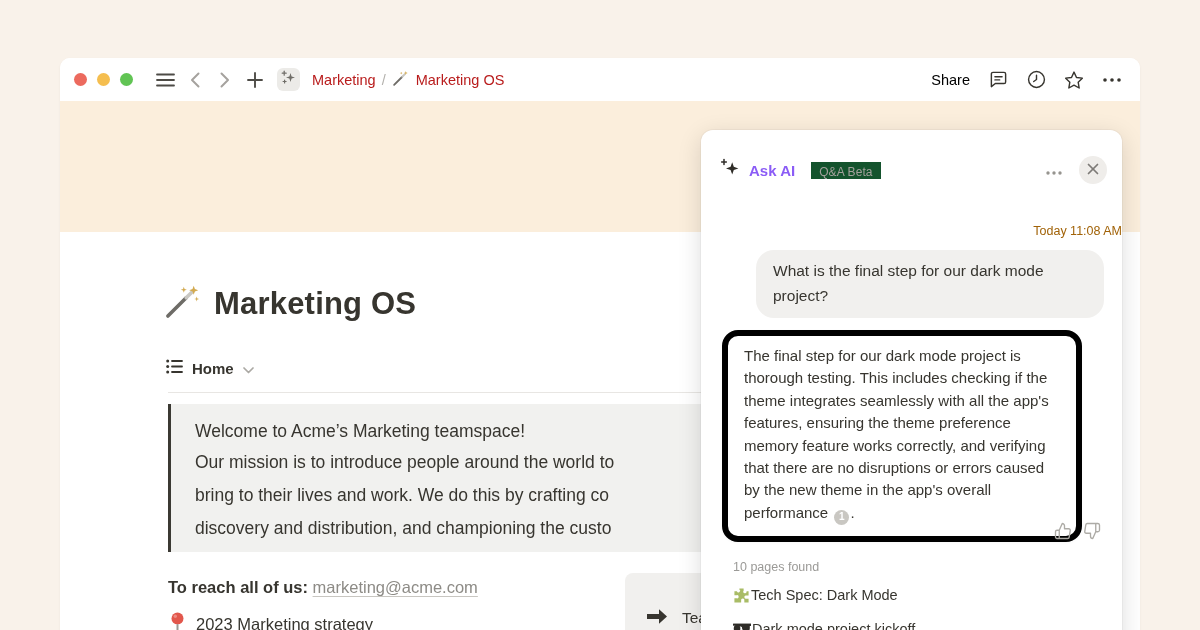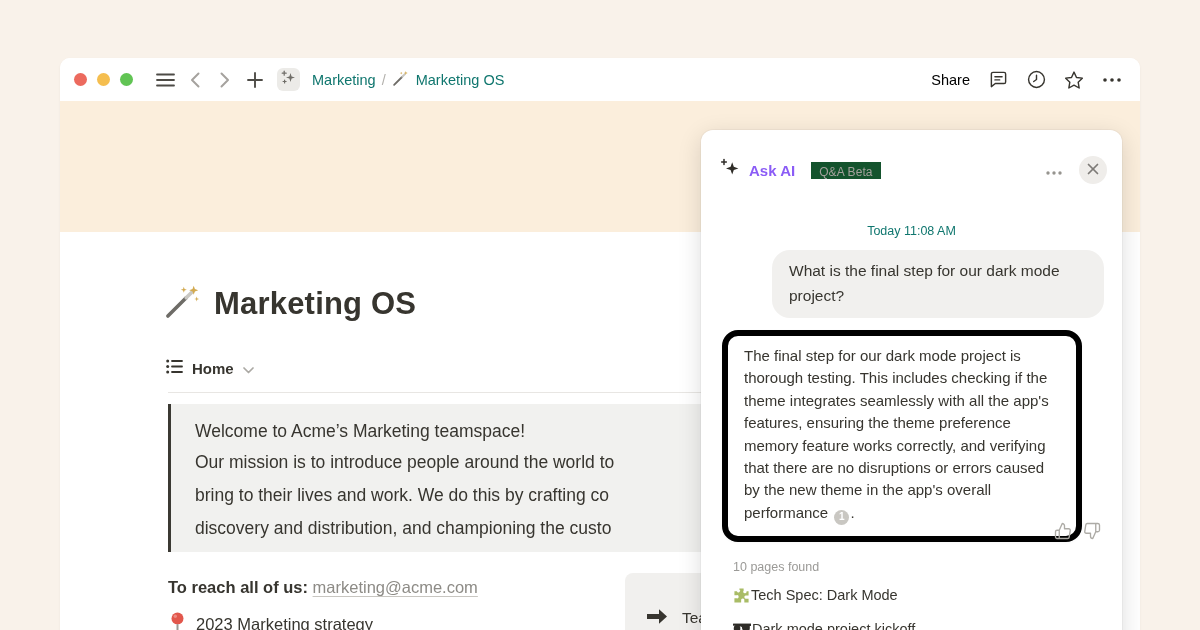--- a/index.html
+++ b/index.html
@@ -26,21 +26,21 @@
   .tl.yellow { background:#F5BE4F; }
   .tl.green { background:#61C454; }
   .tb-icon { display:flex; align-items:center; justify-content:center; width:24px; height:24px; border-radius:4px; cursor:default; }
   .tb-icon + .tb-icon { margin-left:6px; }
   .tb-icon svg { display:block; }
   .ai-chip {
     width:23px; height:23px; border-radius:6px; background:#ECEBE8;
     display:flex; align-items:center; justify-content:center; margin-left:10px;
   }
   .crumbs { display:flex; align-items:center; margin-left:8px; font-size:14.5px; font-weight:500; }
-  .crumb { color:#0f766e; padding:2px 4px; border-radius:4px; }
+  .crumb { color:#b91c1c; padding:2px 4px; border-radius:4px; }
   .crumb-sep { color:#B4B2AE; margin:0 2px; font-weight:400; }
   .crumb-page { display:flex; align-items:center; gap:7px; padding:2px 4px; }
   .spacer { flex:1; }
   .tb-right { display:flex; align-items:center; gap:8px; }
   .share-btn { font-size:14.5px; font-weight:500; color:#000000; padding:4px 8px; border-radius:4px; }
   
   .banner { height:131px; background:#FBEEDC; }
   
   .content { position:relative; height:398px; background:#fff; }
   .title-row { position:absolute; left:104px; top:52px; display:flex; align-items:center; gap:14px; }
@@ -76,23 +76,23 @@
   .panel-badge {
     margin-left:16px; background:#14532d; color:#A3A19C; font-size:12px; font-weight:500;
     padding:3px 8px 0; border-radius:0; letter-spacing:0.1px;
   }
   .panel-actions { margin-left:auto; display:flex; align-items:center; gap:13px; }
   .dots-btn { display:flex; align-items:center; cursor:pointer; padding:4px; }
   .close-btn {
     width:28px; height:28px; border-radius:50%; background:#EFEDEA;
     display:flex; align-items:center; justify-content:center; cursor:pointer;
   }
-  .timestamp { position:absolute; left:0; right:0; top:94px; text-align:center; font-size:12.5px; color:#0f766e; }
+  .timestamp { position:absolute; left:0; right:0; top:94px; text-align:right; font-size:12.5px; color:#a16207; }
   .user-bubble {
-    position:absolute; left:71px; right:18px; top:120px;
+    position:absolute; left:55px; right:18px; top:120px;
     background:#F1F0EE; border-radius:18px; padding:8px 17px 10px;
     font-size:15.5px; line-height:25px; color:#37352F;
   }
   .ai-card {
     position:absolute; left:21px; top:200px; width:360px;
     background:#fff; border:6px solid #000000; border-radius:16px;
     padding:9px 16px 11px; font-size:15px; line-height:22.4px; color:#37352F;
     box-shadow:0 1px 3px rgba(15,15,15,0.03);
   }
   .cite-chip {

